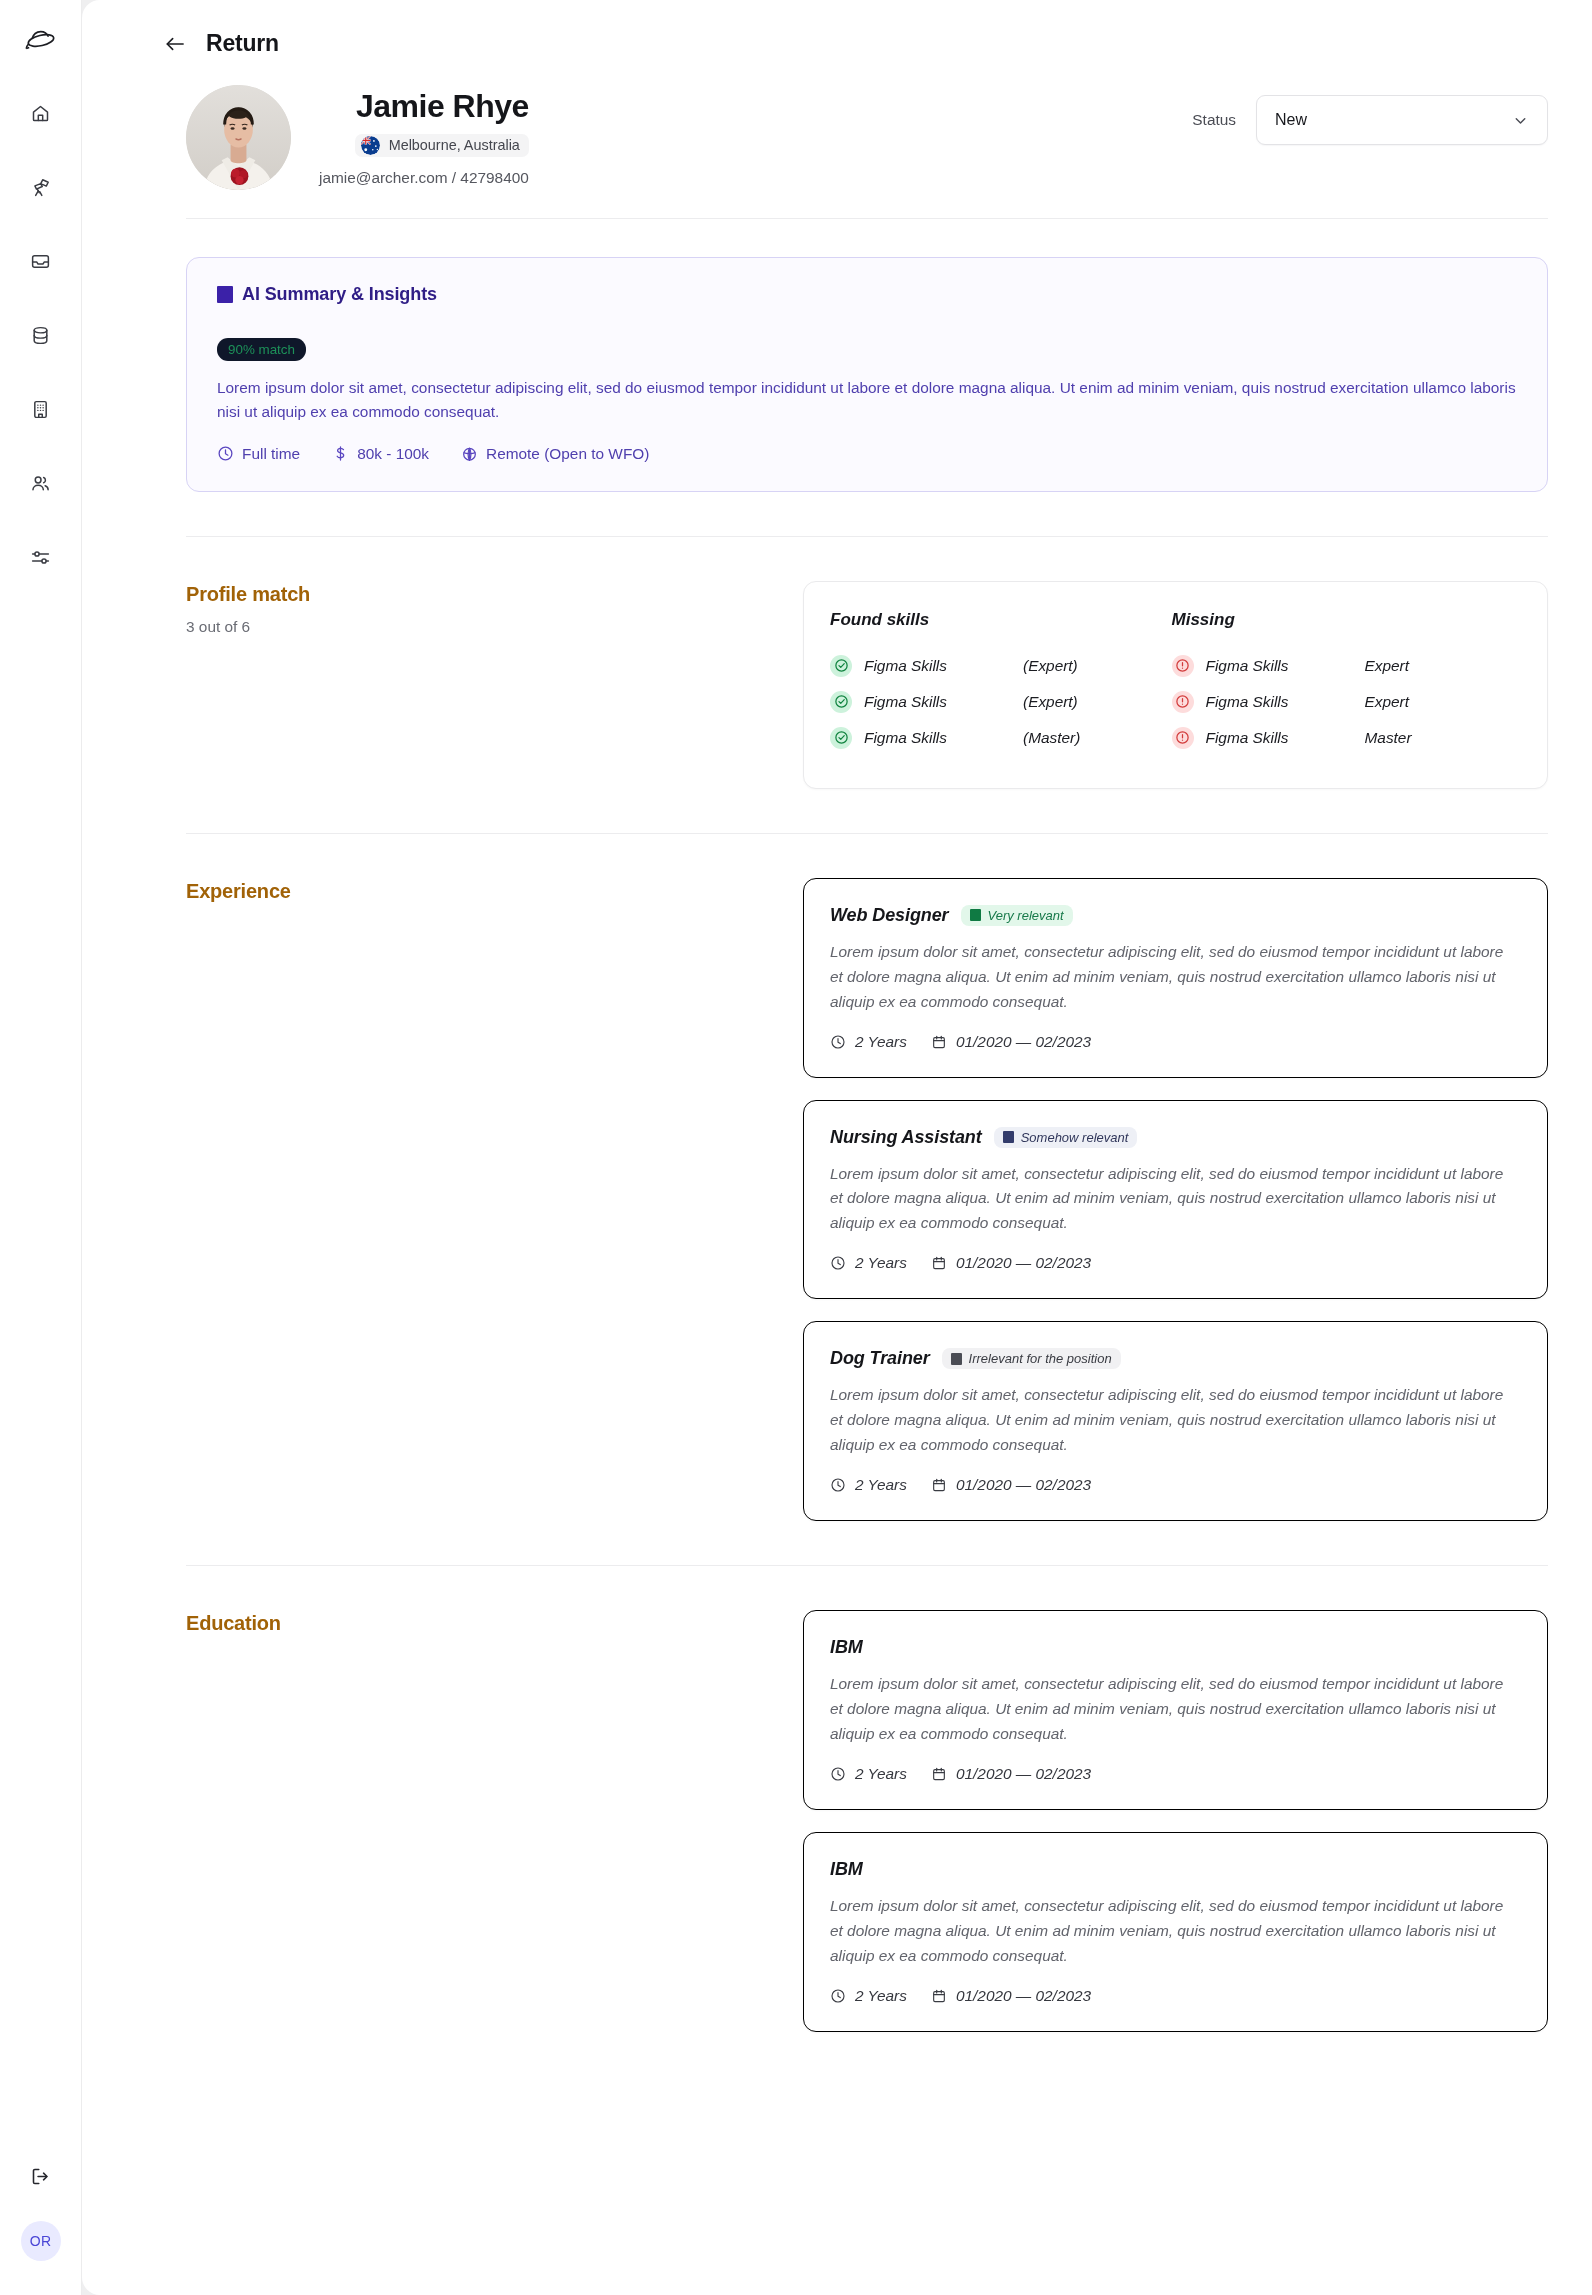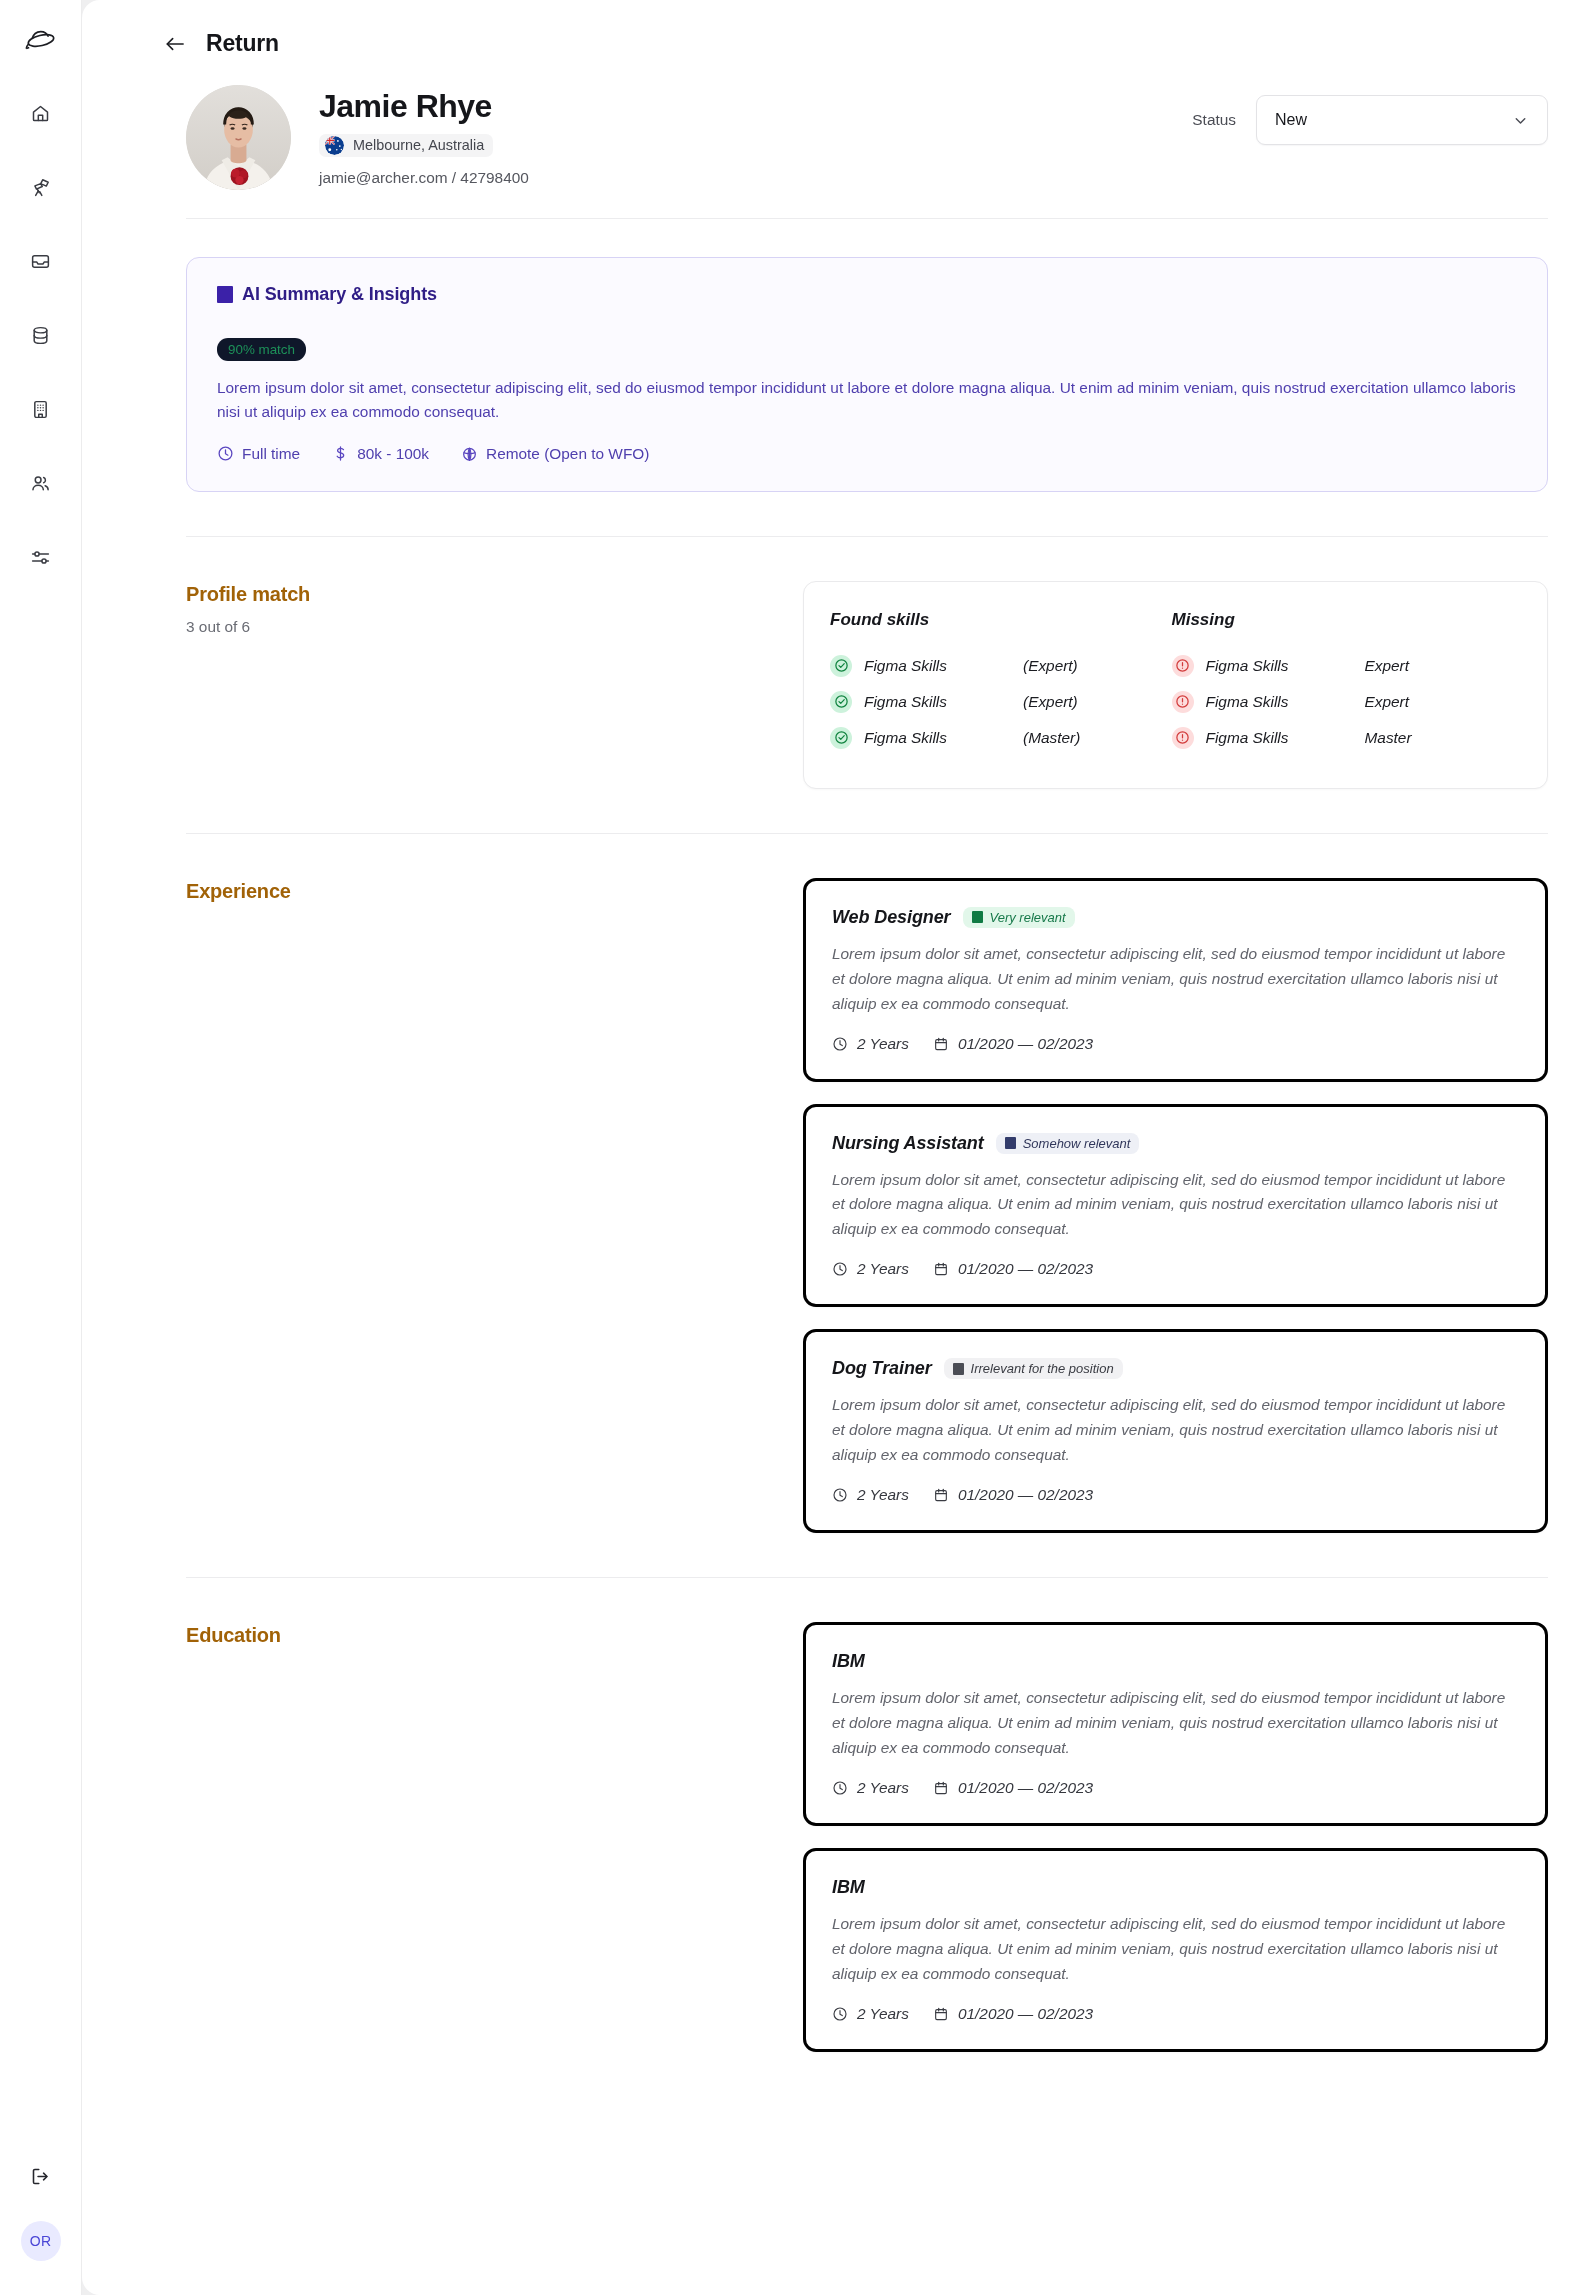--- a/index.html
+++ b/index.html
@@ -94,20 +94,21 @@
     letter-spacing: -0.2px;
   }
   .back-arrow { display: flex; align-items: center; cursor: pointer; }
 
   
   .profile-header {
     display: flex;
     align-items: flex-start;
     padding: 28px 0 0 104px;
     position: relative;
+    text-align: right;
   }
   .avatar-wrap {
     width: 105px; height: 105px;
     border-radius: 50%;
     overflow: hidden;
     flex: 0 0 auto;
     background: #dcd9d4;
     position: relative;
   }
   .avatar-img { width: 105px; height: 105px; display: block; }
@@ -246,21 +247,21 @@
     padding: 7px 0;
   }
   .skill-icon { width: 22px; height: 22px; border-radius: 50%; display:flex; align-items:center; justify-content:center; flex:0 0 auto; }
   .skill-icon.ok { background: #cdf2dc; }
   .skill-icon.miss { background: #fddcdc; }
   .skill-name { font-size: 15.4px; color: #1b1c21; width: 147px; }
   .skill-level { font-size: 15.4px; color: #1b1c21; }
 
   
   .item-card {
-    border: 3px solid #000000;
+    border: 1px solid #000000;
     border-radius: 13px;
     background: #fff;
     padding: 26px 30px 26px 26px;
     margin-bottom: 22px;
     box-shadow: 0 1px 2px rgba(16,24,40,.03);
   }
   .item-card:last-child { margin-bottom: 0; }
   .item-head { display: flex; align-items: center; gap: 12px; }
   .item-title { font-size: 18px; font-weight: 700; color: #15161a; letter-spacing: -0.1px; }
   .tag {

